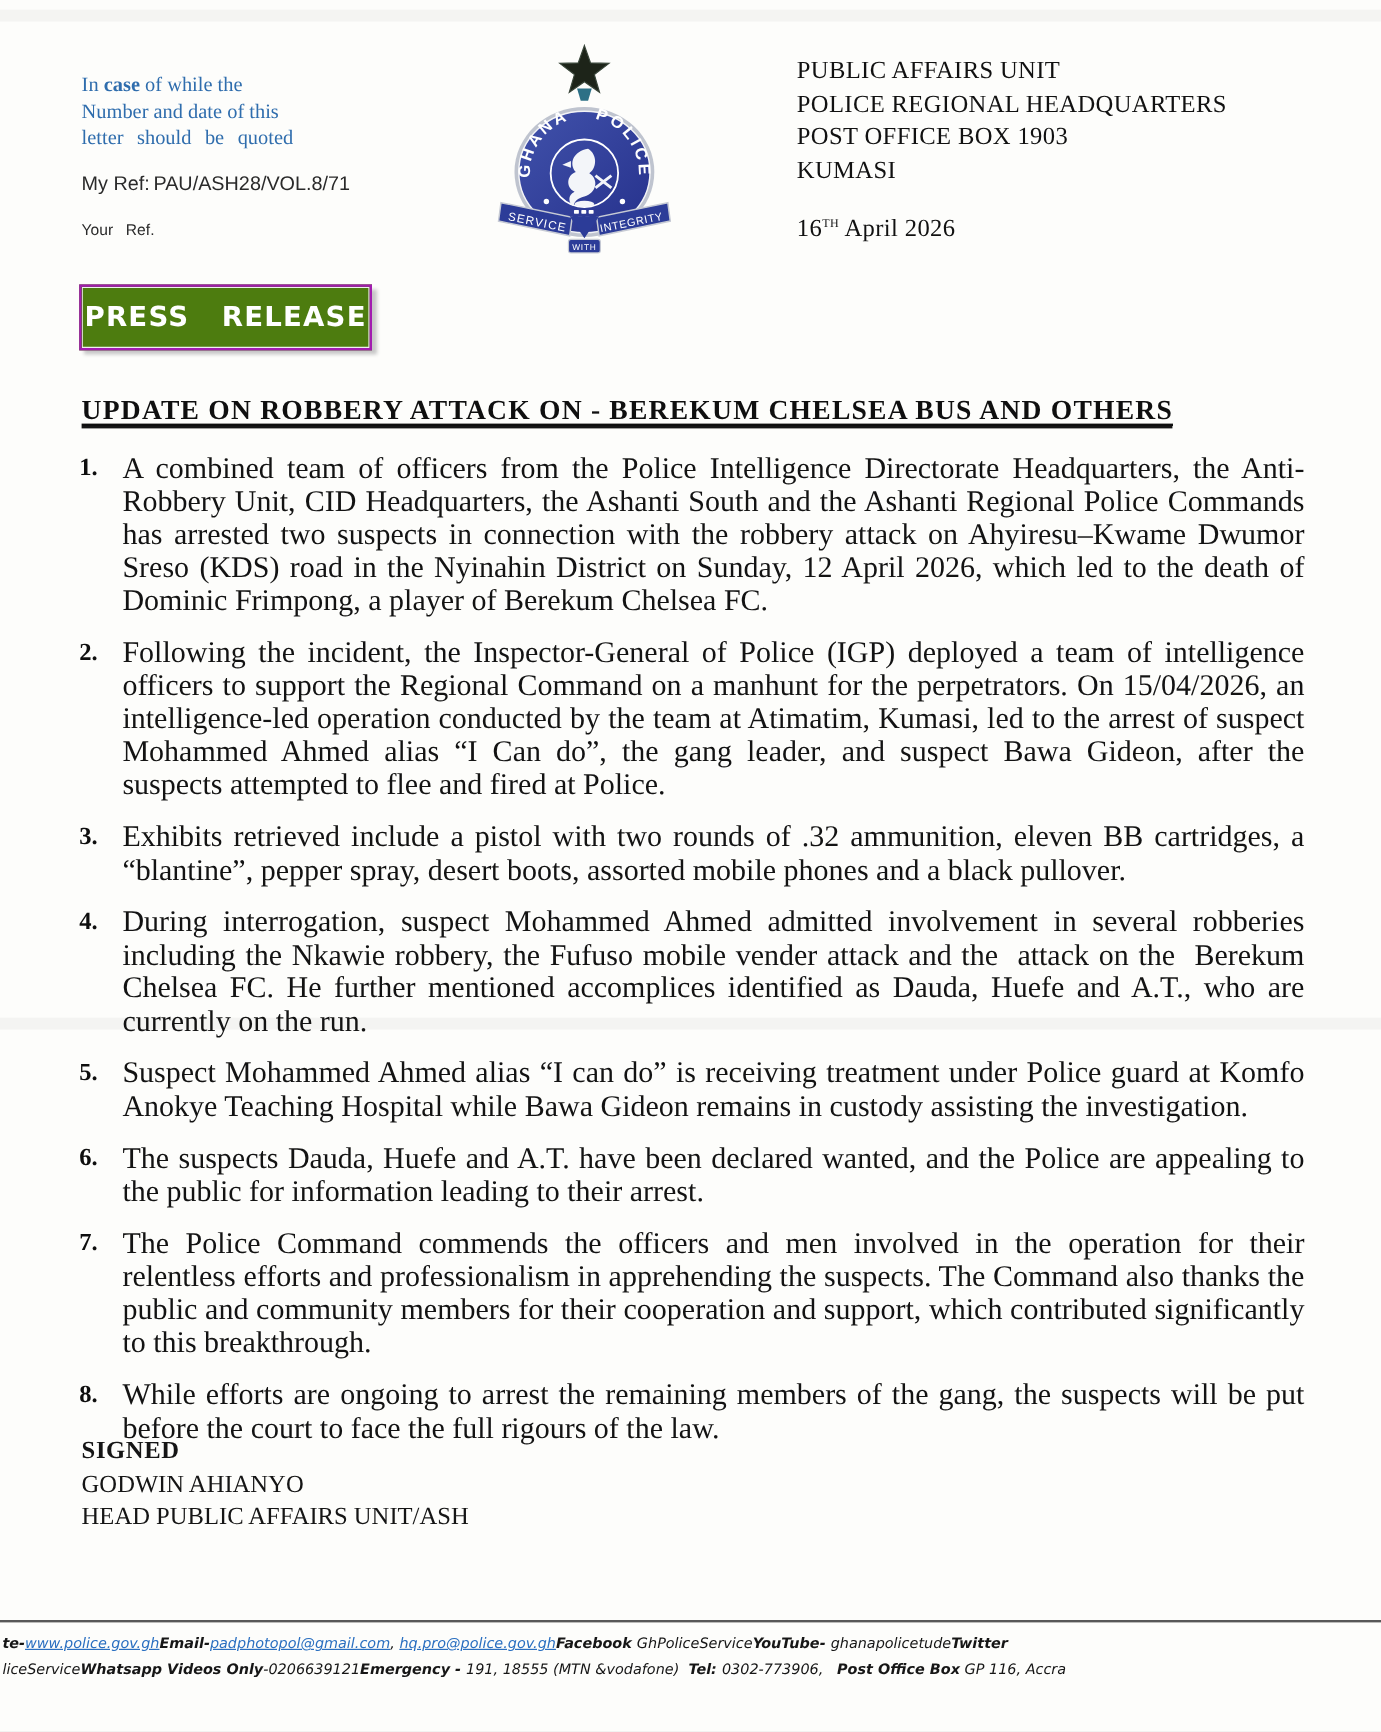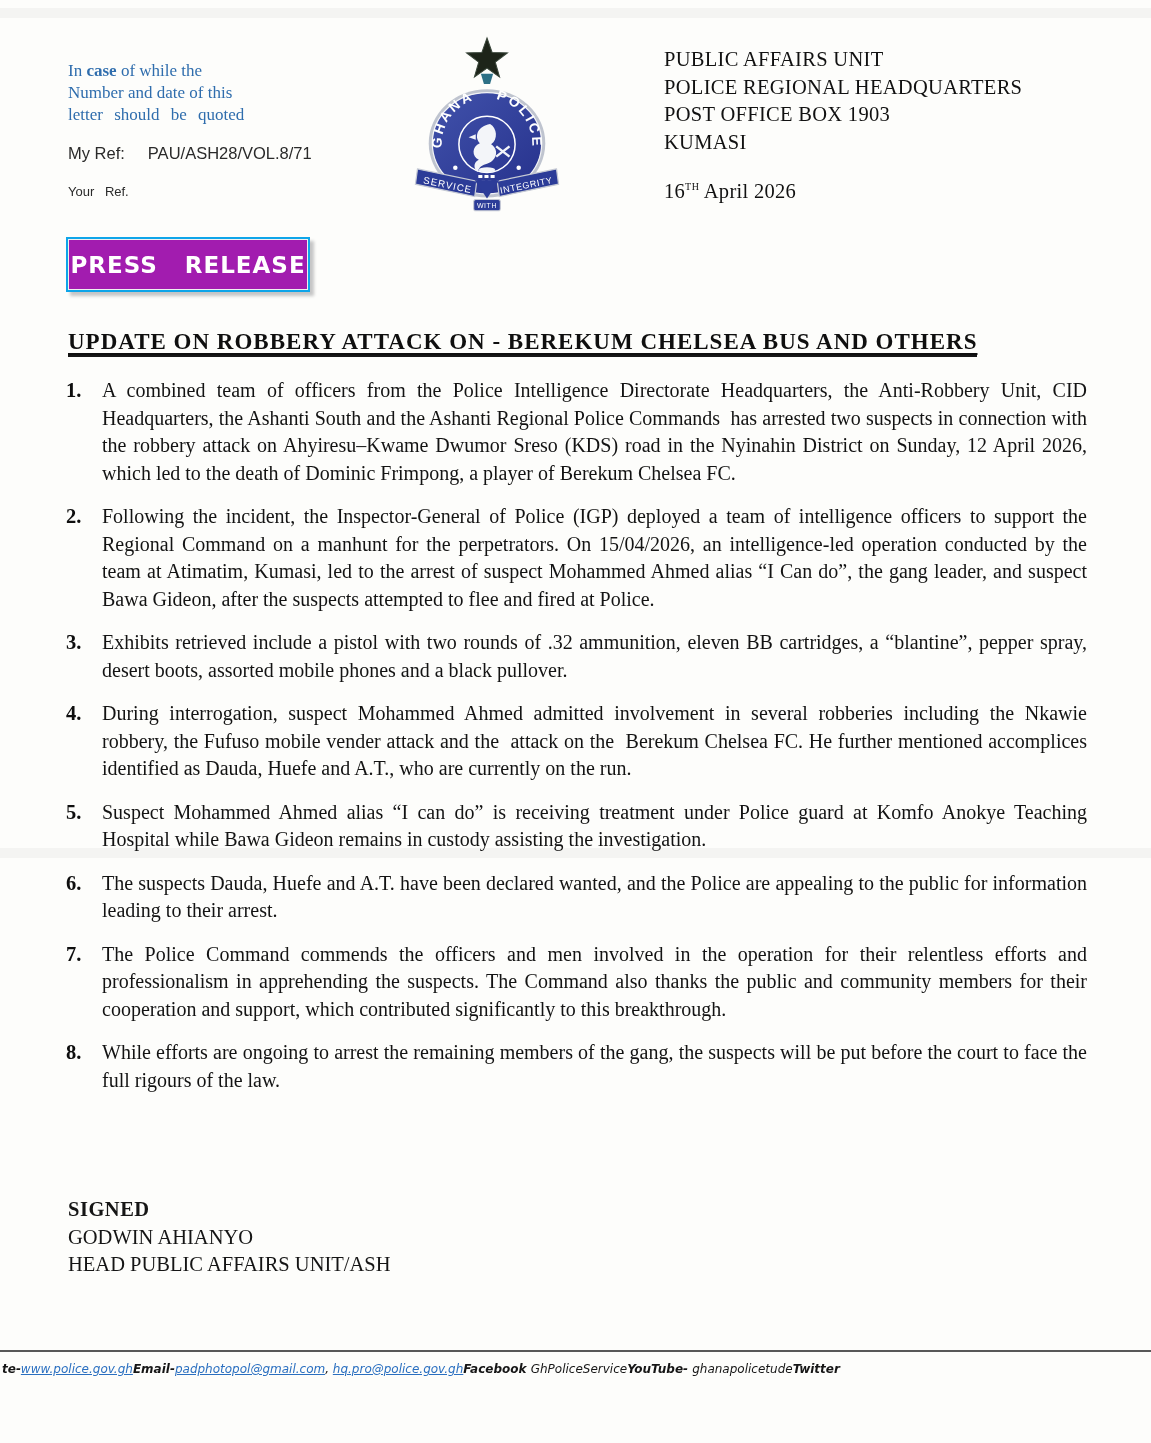--- a/index.html
+++ b/index.html
@@ -6,48 +6,48 @@
   .page{position:relative;width:1151px;height:1443px;margin:0 auto;background:#fdfdfb;
         font-family:"Liberation Serif",serif;color:#141414;overflow:hidden;}
   .scan-streak{position:absolute;left:0;width:100%;height:10px;background:rgba(0,0,0,0.035);pointer-events:none;}
 
   
   .ref-block{position:absolute;left:68px;top:60px;width:260px;}
   .notice{color:#2f6dad;font-size:17px;line-height:22px;}
   .notice .nb{font-weight:700;}
   .notice .wide{word-spacing:7px;}
   .myref{margin-top:18px;font-family:"Liberation Sans",sans-serif;font-size:16.5px;color:#2a2a2a;}
-  .myref .mr-val{margin-left:23px;text-align:center;}
+  .myref .mr-val{margin-left:3px;text-align:center;}
   .yourref{margin-top:21px;font-family:"Liberation Sans",sans-serif;font-size:13px;color:#2a2a2a;word-spacing:7px;}
 
   
   .crest{position:absolute;left:407px;top:36px;width:160px;height:184px;}
 
   
   .addr{position:absolute;left:664px;top:46px;font-size:20.5px;line-height:27.5px;color:#111;letter-spacing:.3px;}
   .dateline{margin-top:17px;}
   .dateline sup{font-size:10px;letter-spacing:.5px;}
 
   
-  .pressbox{position:absolute;left:66px;top:237px;width:240px;height:51px;background:#a21caf;
-            border:2px solid #0ea5e9;display:flex;align-items:center;justify-content:center;
+  .pressbox{position:absolute;left:66px;top:237px;width:240px;height:51px;background:#4d7c0f;
+            border:2px solid #a21caf;display:flex;align-items:center;justify-content:center;
             box-shadow:inset 0 0 0 1px #f0f0f0, 4px 4px 3px #c6c6c6;}
   .pressbox span{color:#fff;font-family:"DejaVu Sans",sans-serif;font-weight:700;font-size:23px;
                  letter-spacing:1px;word-spacing:18px;}
 
   
   .titlewrap{position:absolute;left:68px;top:329px;width:1019px;text-align:left;}
   .title{font-weight:700;font-size:23px;letter-spacing:1px;color:#0f0f0f;
          text-decoration:underline;text-underline-offset:4px;border-bottom:2px solid #161616;padding-bottom:1px;}
 
   
   .paras{position:absolute;left:66px;top:377px;width:1021px;}
   .para{display:flex;margin-bottom:16px;}
   .pnum{flex:0 0 36px;font-weight:700;font-size:20.5px;line-height:27.5px;color:#0e0e0e;}
-  .ptxt{flex:1;text-align:justify;font-size:20px;line-height:27.5px;color:#131313;white-space:pre-wrap;}
+  .ptxt{flex:1;text-align:justify;font-size:25px;line-height:27.5px;color:#131313;white-space:pre-wrap;}
 
   
   .sig{position:absolute;left:68px;top:1196px;font-size:20.5px;line-height:27.5px;color:#151515;}
   .sig-signed{font-weight:700;letter-spacing:.5px;}
 
   
   .footrule{position:absolute;left:0;top:1350px;width:1151px;border-top:2px solid #585858;}
   .footer{position:absolute;left:2px;top:1358px;width:1149px;font-family:"DejaVu Sans",sans-serif;
           font-style:italic;font-size:12px;color:#161616;}
   .fline{white-space:pre-wrap;line-height:22px;}
@@ -166,14 +166,15 @@
 
   <div class="sig">
     <div class="sig-signed">SIGNED</div>
     <div>GODWIN AHIANYO</div>
     <div>HEAD PUBLIC AFFAIRS UNIT/ASH</div>
   </div>
 
   <div class="footrule"></div>
   <div class="footer">
     <div class="fline" id="fline1"><span class="fb">te-</span><a href="#" class="flink">www.police.gov.gh</a><span class="fb">Email-</span><a href="#" class="flink">padphotopol@gmail.com</a><span>, </span><a href="#" class="flink">hq.pro@police.gov.gh</a><span class="fb">Facebook </span><span>GhPoliceService</span><span class="fb">YouTube- </span><span>ghanapolicetude</span><span class="fb">Twitter</span></div>
+    <div class="fline" id="fline2"><span>liceService</span><span class="fb">Whatsapp Videos Only</span><span>-0206639121</span><span class="fb">Emergency - </span><span>191, 18555 (MTN &amp;vodafone)  </span><span class="fb">Tel: </span><span>0302-773906,   </span><span class="fb">Post Office Box</span><span> GP 116, Accra</span></div>
   </div>
 </div>
 
 </body></html>

